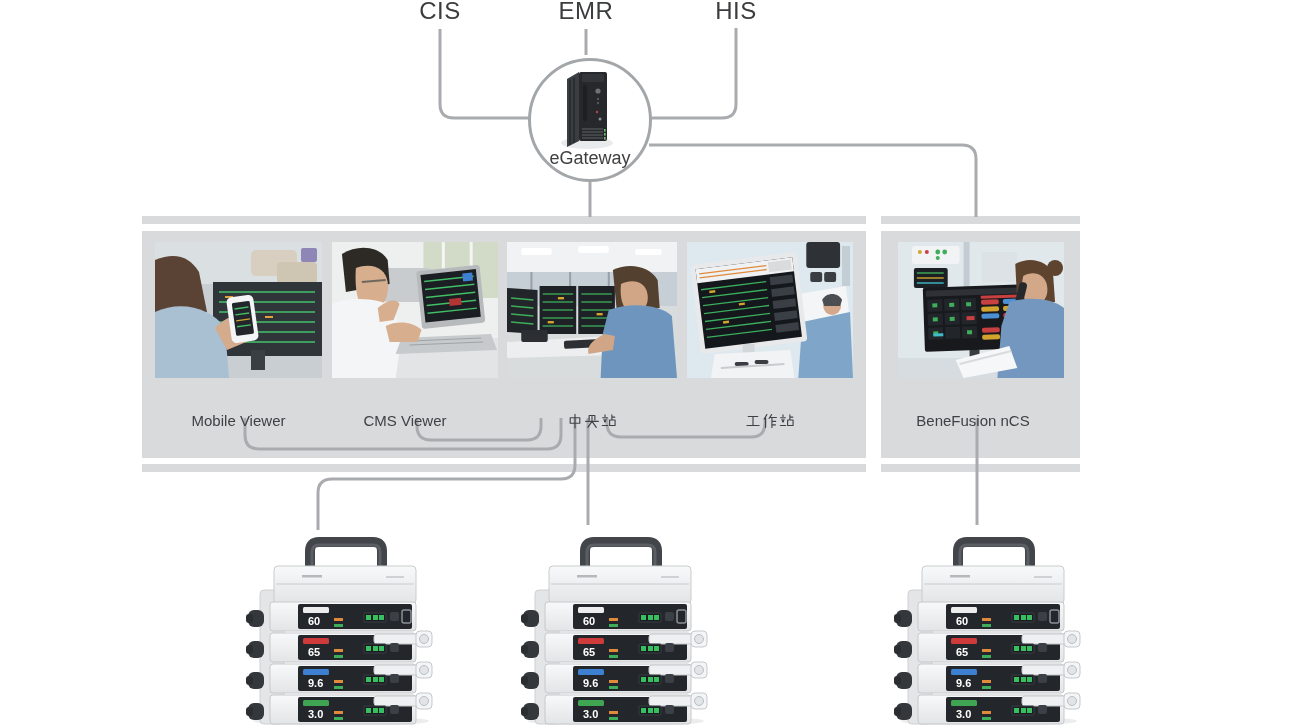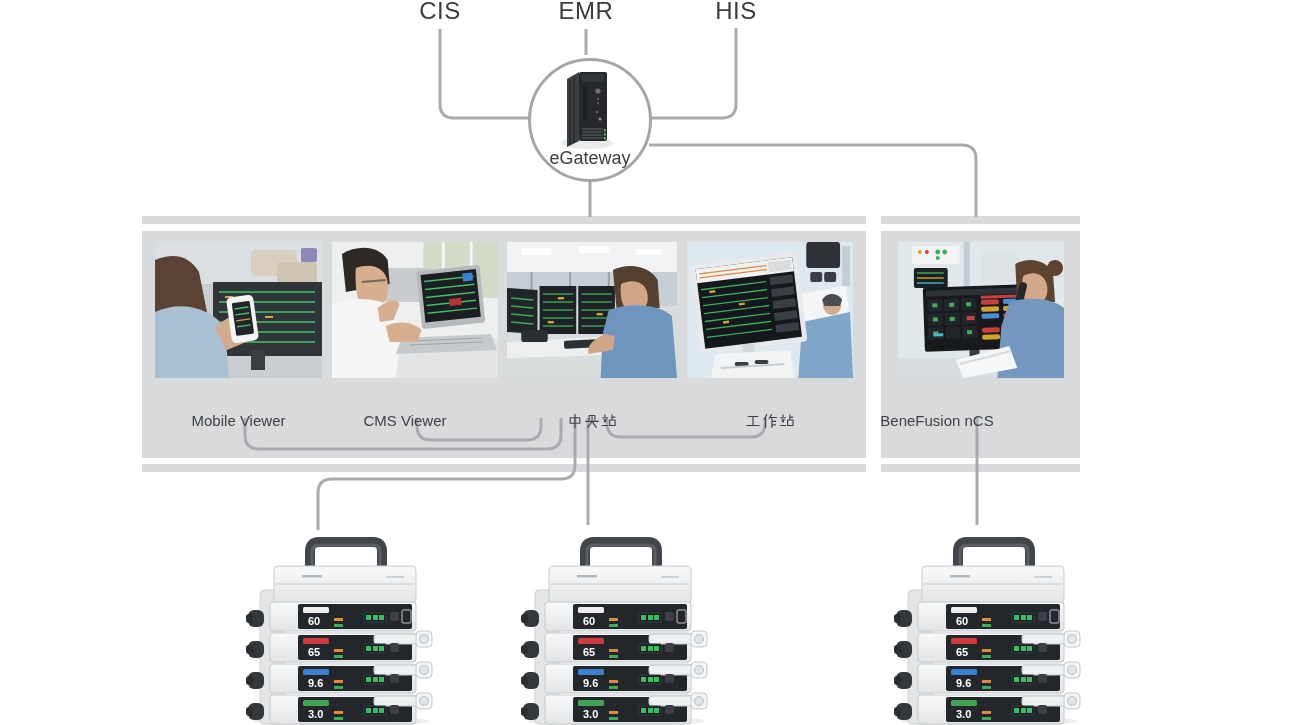--- a/index.html
+++ b/index.html
@@ -358,21 +358,21 @@
       </svg><svg class="cjk" viewBox="0 0 100 100" aria-label="站">
         <path d="M25,12 V22 M10,30 H40 M19,40 L23,56 M31,40 L27,56 M8,78 H42 M68,12 V40 M68,26 H86 M54,44 H88 V78 H54 Z"></path>
       </svg></div>
   <div class="abs item-label" style="left:687px;width:166px"><svg class="cjk" viewBox="0 0 100 100" aria-label="工">
         <path d="M20,22 H80 M50,22 V76 M12,78 H88"></path>
       </svg><svg class="cjk" viewBox="0 0 100 100" aria-label="作">
         <path d="M30,10 L14,38 M22,30 V90 M60,10 L44,34 M52,28 H90 M62,28 V90 M62,52 H86 M62,74 H84"></path>
       </svg><svg class="cjk" viewBox="0 0 100 100" aria-label="站">
         <path d="M25,12 V22 M10,30 H40 M19,40 L23,56 M31,40 L27,56 M8,78 H42 M68,12 V40 M68,26 H86 M54,44 H88 V78 H54 Z"></path>
       </svg></div>
-  <div class="abs item-label" style="left:854px;width:166px">BeneFusion nCS</div>
+  <div class="abs item-label" style="left:890px;width:166px">BeneFusion nCS</div>
 
   <svg width="0" height="0" style="position:absolute">
     <defs>
       <linearGradient id="gbody" x1="0" y1="0" x2="0" y2="1">
         <stop offset="0" stop-color="#f8f9fa"></stop>
           <stop offset="1" stop-color="#e2e4e6"></stop>
       </linearGradient>
       <symbol id="pumpstack" viewBox="0 0 190 192">
         <ellipse cx="95" cy="187" rx="88" ry="5" fill="#ececed"></ellipse>
 

